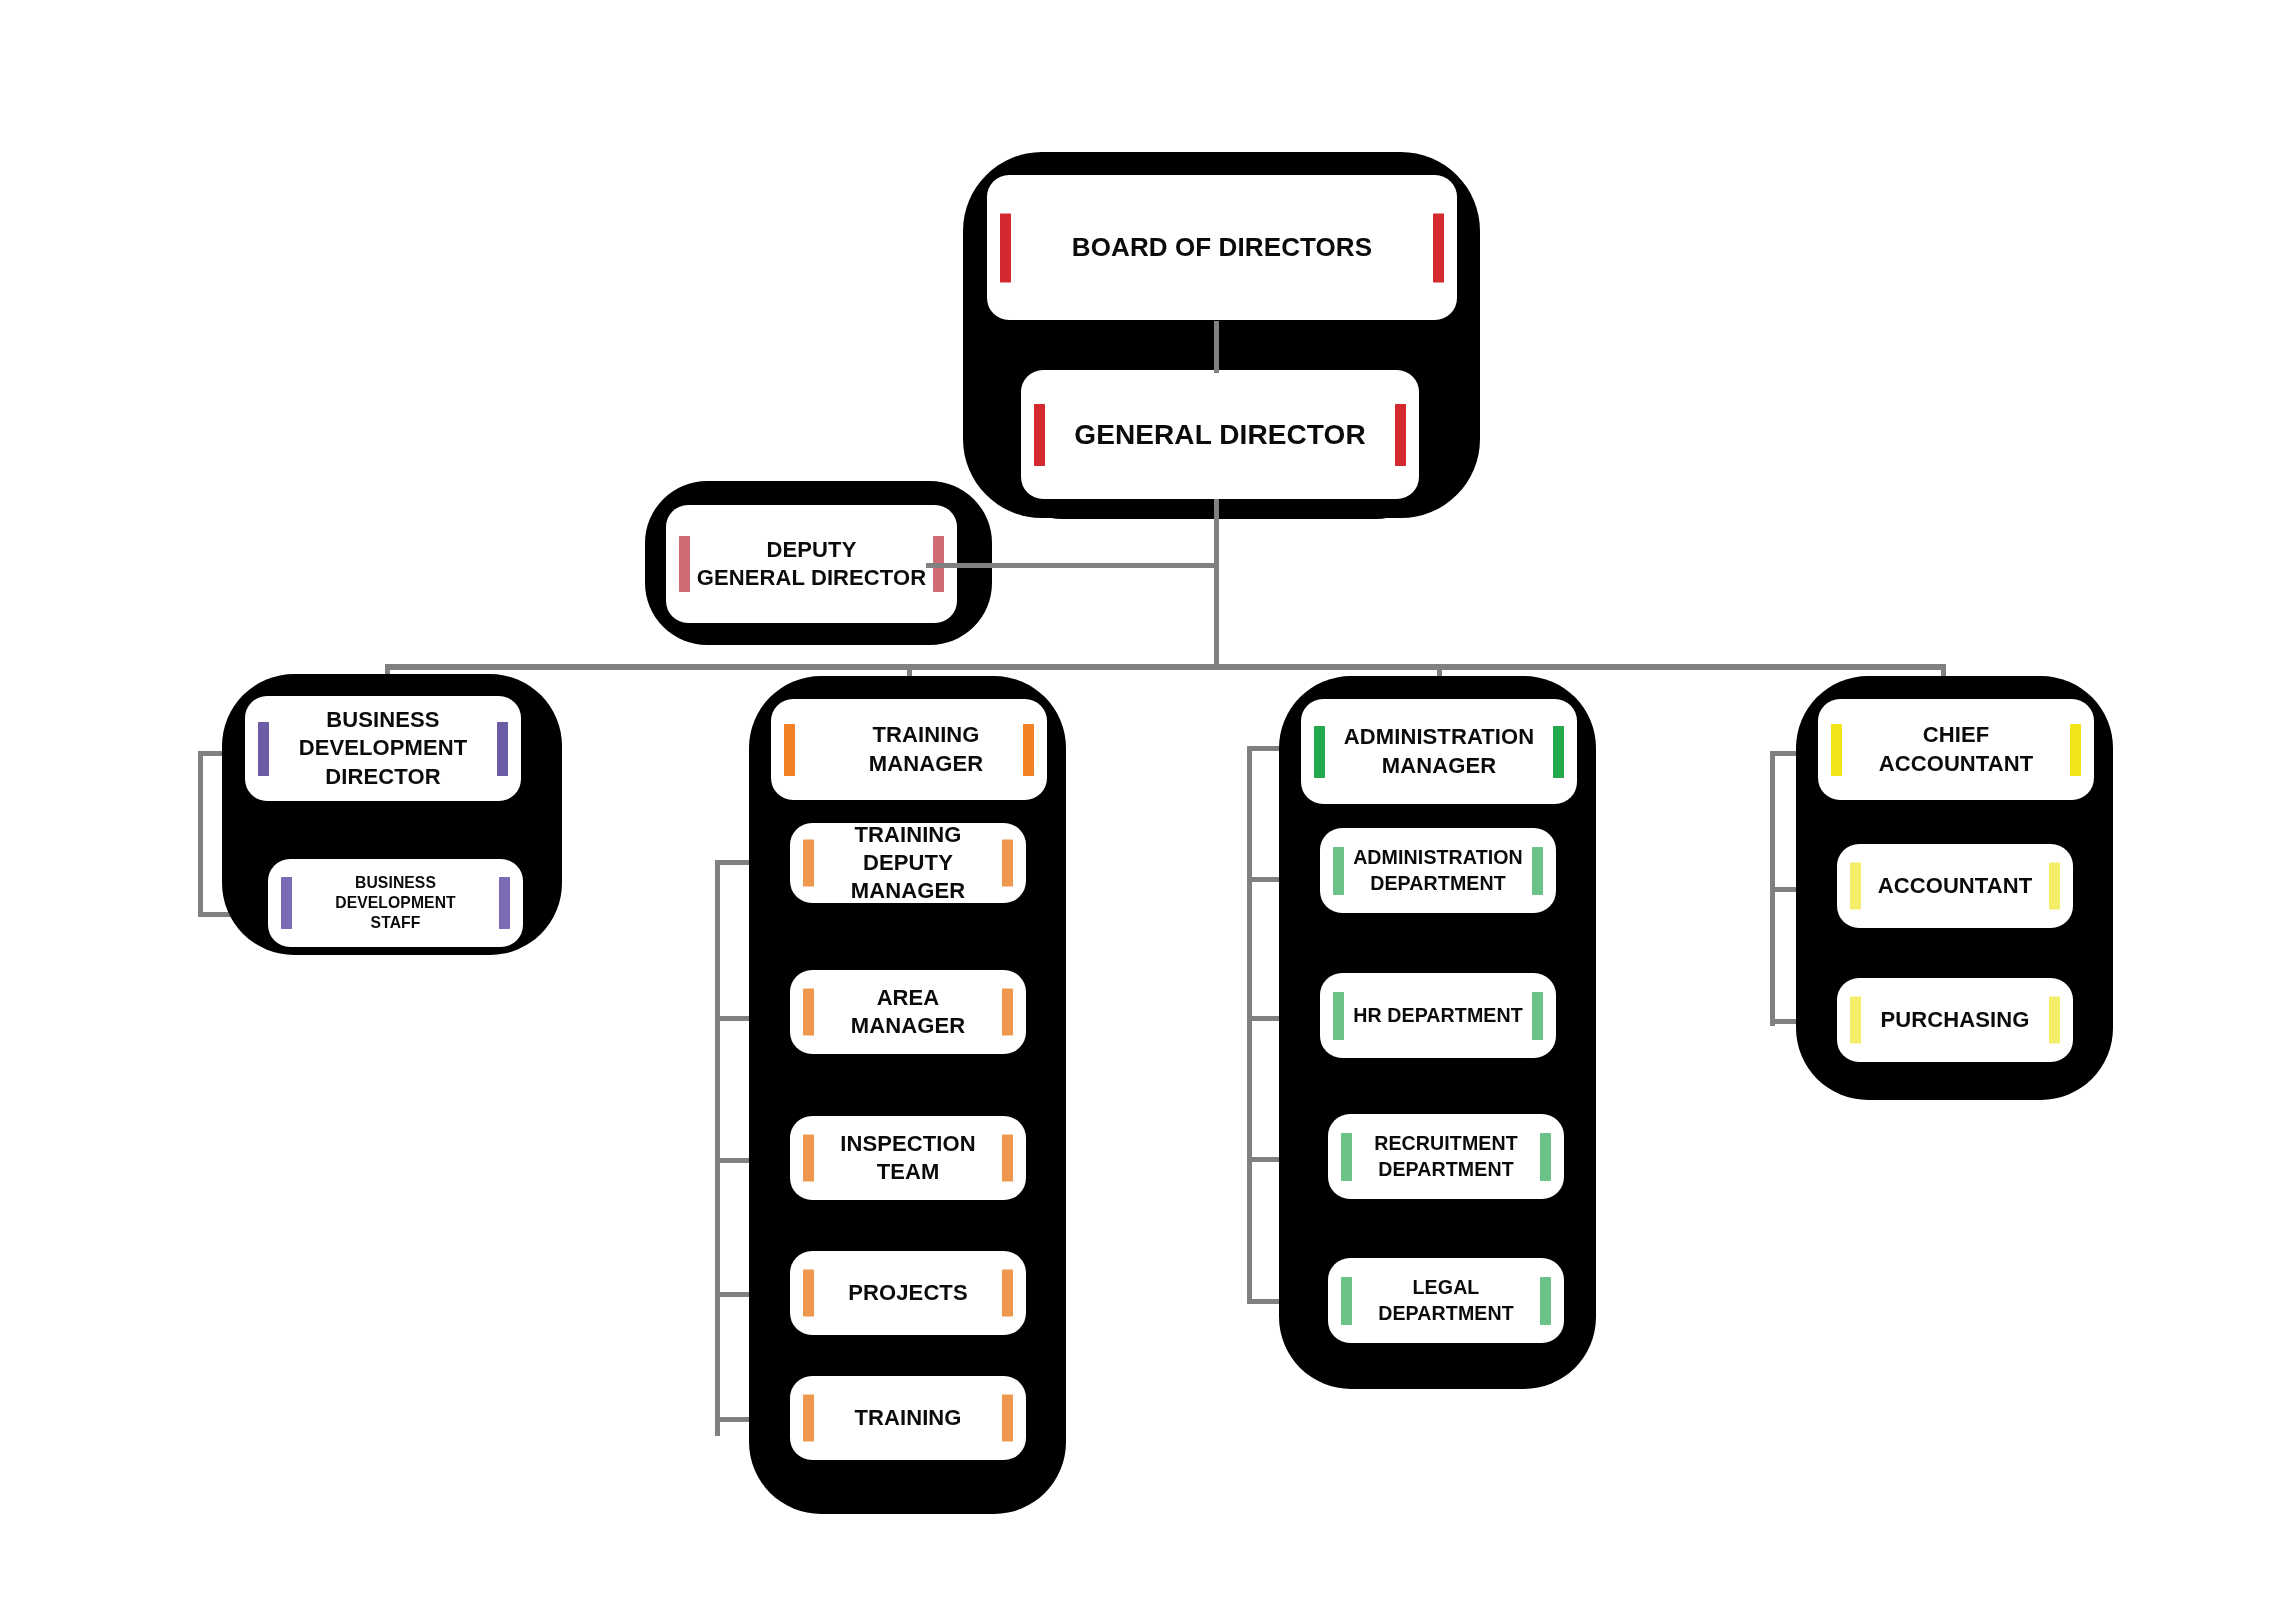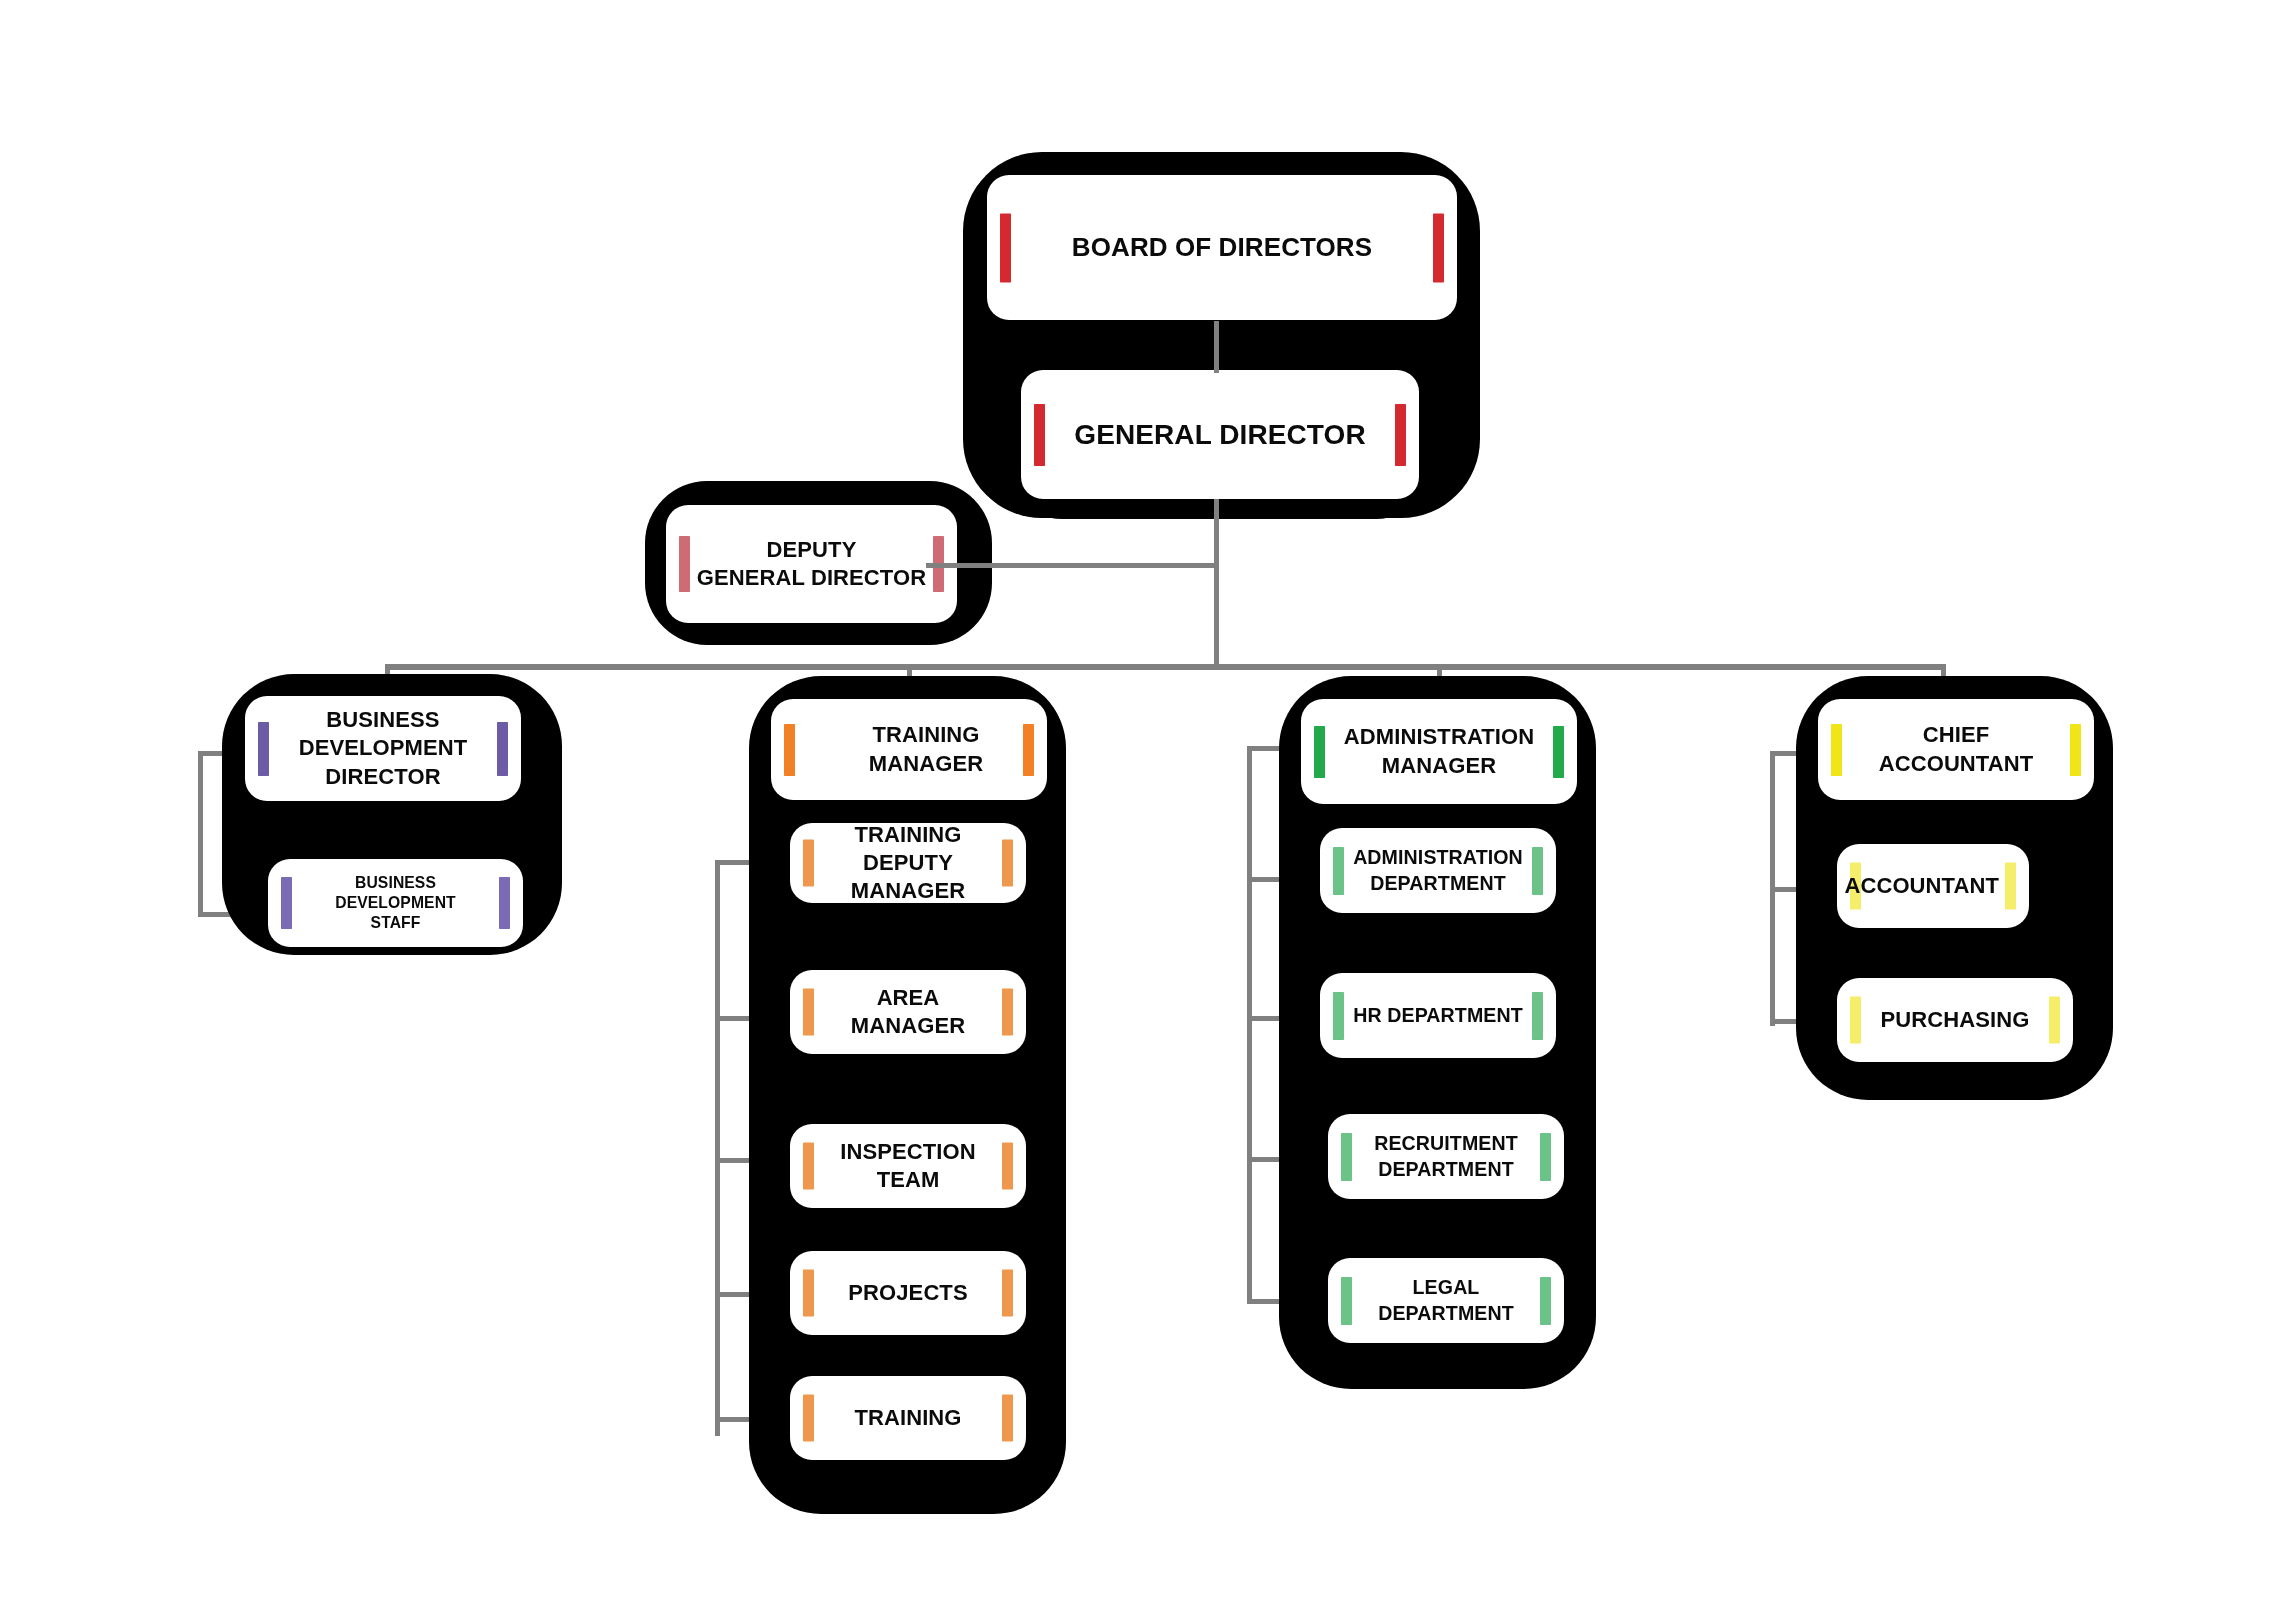--- a/index.html
+++ b/index.html
@@ -179,21 +179,21 @@
     <span class="label">TRAINING
 DEPUTY MANAGER</span>
   </div>
 
   <div class="node t-md" style="left:790px; top:970px; width:236px; height:84px;">
     <span class="bar l" style="background:#F0974E; height:47px;"></span>
     <span class="bar r" style="background:#F0974E; height:47px;"></span>
     <span class="label">AREA MANAGER</span>
   </div>
 
-  <div class="node t-md" style="left:790px; top:1116px; width:236px; height:84px;margin-top:8px;">
+  <div class="node t-md" style="left:790px; top:1116px; width:236px; height:84px;">
     <span class="bar l" style="background:#F0974E; height:47px;"></span>
     <span class="bar r" style="background:#F0974E; height:47px;"></span>
     <span class="label">INSPECTION TEAM</span>
   </div>
 
   <div class="node t-md" style="left:790px; top:1251px; width:236px; height:84px;">
     <span class="bar l" style="background:#F0974E; height:47px;"></span>
     <span class="bar r" style="background:#F0974E; height:47px;"></span>
     <span class="label">PROJECTS</span>
   </div>
@@ -236,21 +236,21 @@
     <span class="bar r" style="background:#6CC387; height:48px;"></span>
     <span class="label">LEGAL DEPARTMENT</span>
   </div>
 
   <div class="node t-md" style="left:1818px; top:699px; width:276px; height:101px;">
     <span class="bar l" style="background:#F2E517; height:52px;"></span>
     <span class="bar r" style="background:#F2E517; height:52px;"></span>
     <span class="label">CHIEF ACCOUNTANT</span>
   </div>
 
-  <div class="node t-md" style="left:1837px; top:844px; width:192px; height:84px;justify-content:flex-end;">
+  <div class="node t-md" style="left:1837px; top:844px; width:236px; height:84px;">
     <span class="bar l" style="background:#F4EE6A; height:47px;"></span>
     <span class="bar r" style="background:#F4EE6A; height:47px;"></span>
     <span class="label">ACCOUNTANT</span>
   </div>
 
   <div class="node t-md" style="left:1837px; top:978px; width:236px; height:84px;">
     <span class="bar l" style="background:#F4EE6A; height:47px;"></span>
     <span class="bar r" style="background:#F4EE6A; height:47px;"></span>
     <span class="label">PURCHASING</span>
   </div>

